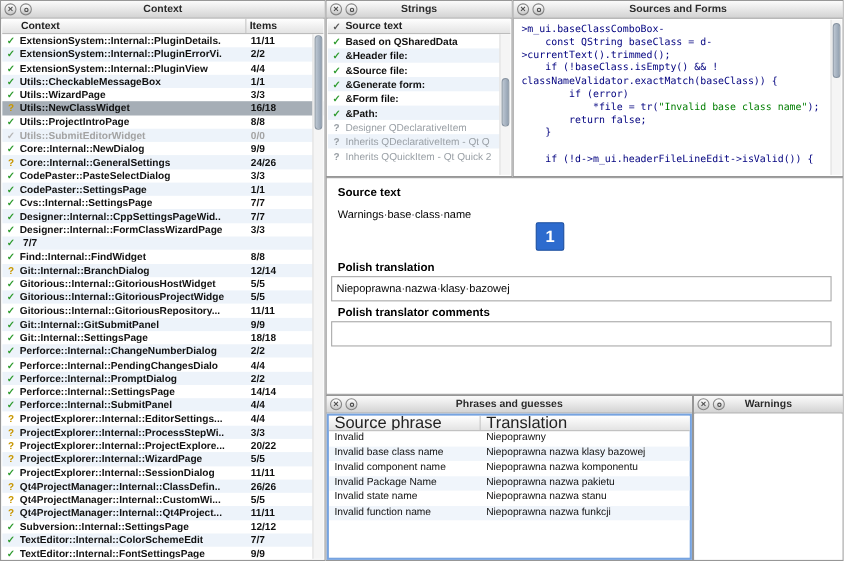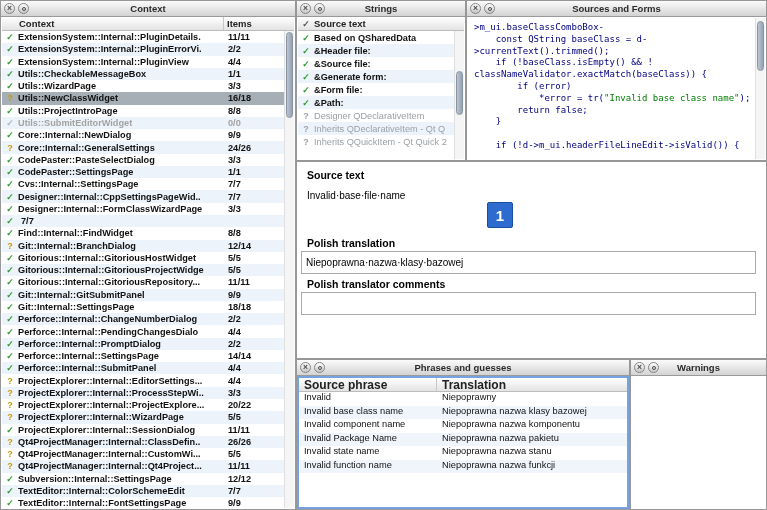--- a/index.html
+++ b/index.html
@@ -60,21 +60,21 @@
 #src-text{position:absolute;left:10px;top:28px;font-size:10px;color:#000}
 #marker{position:absolute;left:190px;top:40px;width:26px;height:26px;background:var(--marker);border:1px solid #1d4f9f;border-radius:2px;color:#fff;font-weight:700;font-size:15px;display:flex;align-items:center;justify-content:center}
 #tr-label{top:75px}
 .tinput{position:absolute;left:4px;width:455px;height:23px;border:1px solid #a9a9a9;background:#fff;font:10px "Liberation Sans",sans-serif;padding:8px 4px;color:#000}
 #tr-input{top:89px}
 #cm-label{top:116px}
 #cm-input{top:130px}
 
 #panel-phrases{left:296px;top:359px;width:334px;height:151px}
 #phrases-body{position:absolute;top:16px;left:0;right:0;bottom:0;border:2px solid var(--focus-ring);background:#fff}
-.phead{display:flex;height:14px;background:linear-gradient(#ffffff,#e3e3e3);border-bottom:1px solid #bcbcbc;align-items:center;font-size:12px;font-weight:700;color:#222}
+.phead{display:flex;height:14px;background:linear-gradient(#ffffff,#e3e3e3);border-bottom:1px solid #bcbcbc;align-items:center;font-size:15px;font-weight:400;color:#222}
 .phead .pc1{border-right:1px solid #c6c6c6;height:100%;display:flex;align-items:center}
 .pc1{width:138px;padding-left:5px;flex:none;overflow:hidden;white-space:nowrap}
 .pc2{flex:1;padding-left:5px;overflow:hidden;white-space:nowrap}
 #phrases-rows{position:absolute;top:14px;left:0;right:0;bottom:0;overflow:hidden}
 .prow{display:flex;height:13.5px;align-items:flex-start;font-size:9.3px}
 .prow.alt{background:#f0f5fb}
 
 #panel-warnings{left:630px;top:359px;width:137px;height:151px}
 #warnings-body{position:absolute;top:16px;left:1px;right:1px;bottom:1px;background:#fff}
 </style>
@@ -365,34 +365,34 @@
         </span>
       <span class="ttitle">Sources and Forms</span>
     </div>
     <div id="code">
         <div class="codeline"><span>&gt;m_ui.baseClassComboBox-</span></div>
         <div class="codeline"><span>    const QString baseClass = d-</span></div>
         <div class="codeline"><span>&gt;currentText().trimmed();</span></div>
         <div class="codeline"><span>    if (!baseClass.isEmpty() &amp;&amp; !</span></div>
         <div class="codeline"><span>classNameValidator.exactMatch(baseClass)) {</span></div>
         <div class="codeline"><span>        if (error)</span></div>
-        <div class="codeline"><span>            *error = tr(</span><span class="cstr">"Invalid base class name"</span><span>);</span></div>
+        <div class="codeline"><span>            *file = tr(</span><span class="cstr">"Invalid base class name"</span><span>);</span></div>
         <div class="codeline"><span>        return false;</span></div>
         <div class="codeline"><span>    }</span></div>
         <div class="codeline"></div>
         <div class="codeline"><span>    if (!d-&gt;m_ui.headerFileLineEdit-&gt;isValid()) {</span></div>
       </div>
     <div class="vscroll" id="sources-scroll">
       <div class="vthumb" style="top:3px;height:50px"></div>
     </div>
   </section>
 
   <section id="editor">
     <div class="elabel" id="src-label">Source text</div>
-    <div id="src-text">Invalid·base·file·name</div>
+    <div id="src-text">Warnings·base·class·name</div>
     <div id="marker">1</div>
     <div class="elabel" id="tr-label">Polish translation</div>
     <input class="tinput" id="tr-input" value="Niepoprawna·nazwa·klasy·bazowej" style="">
     <div class="elabel" id="cm-label">Polish translator comments</div>
     <input class="tinput" id="cm-input" value="" style="">
   </section>
 
   <section class="panel" id="panel-phrases">
     <div class="titlebar">
       <span class="tbtn">

